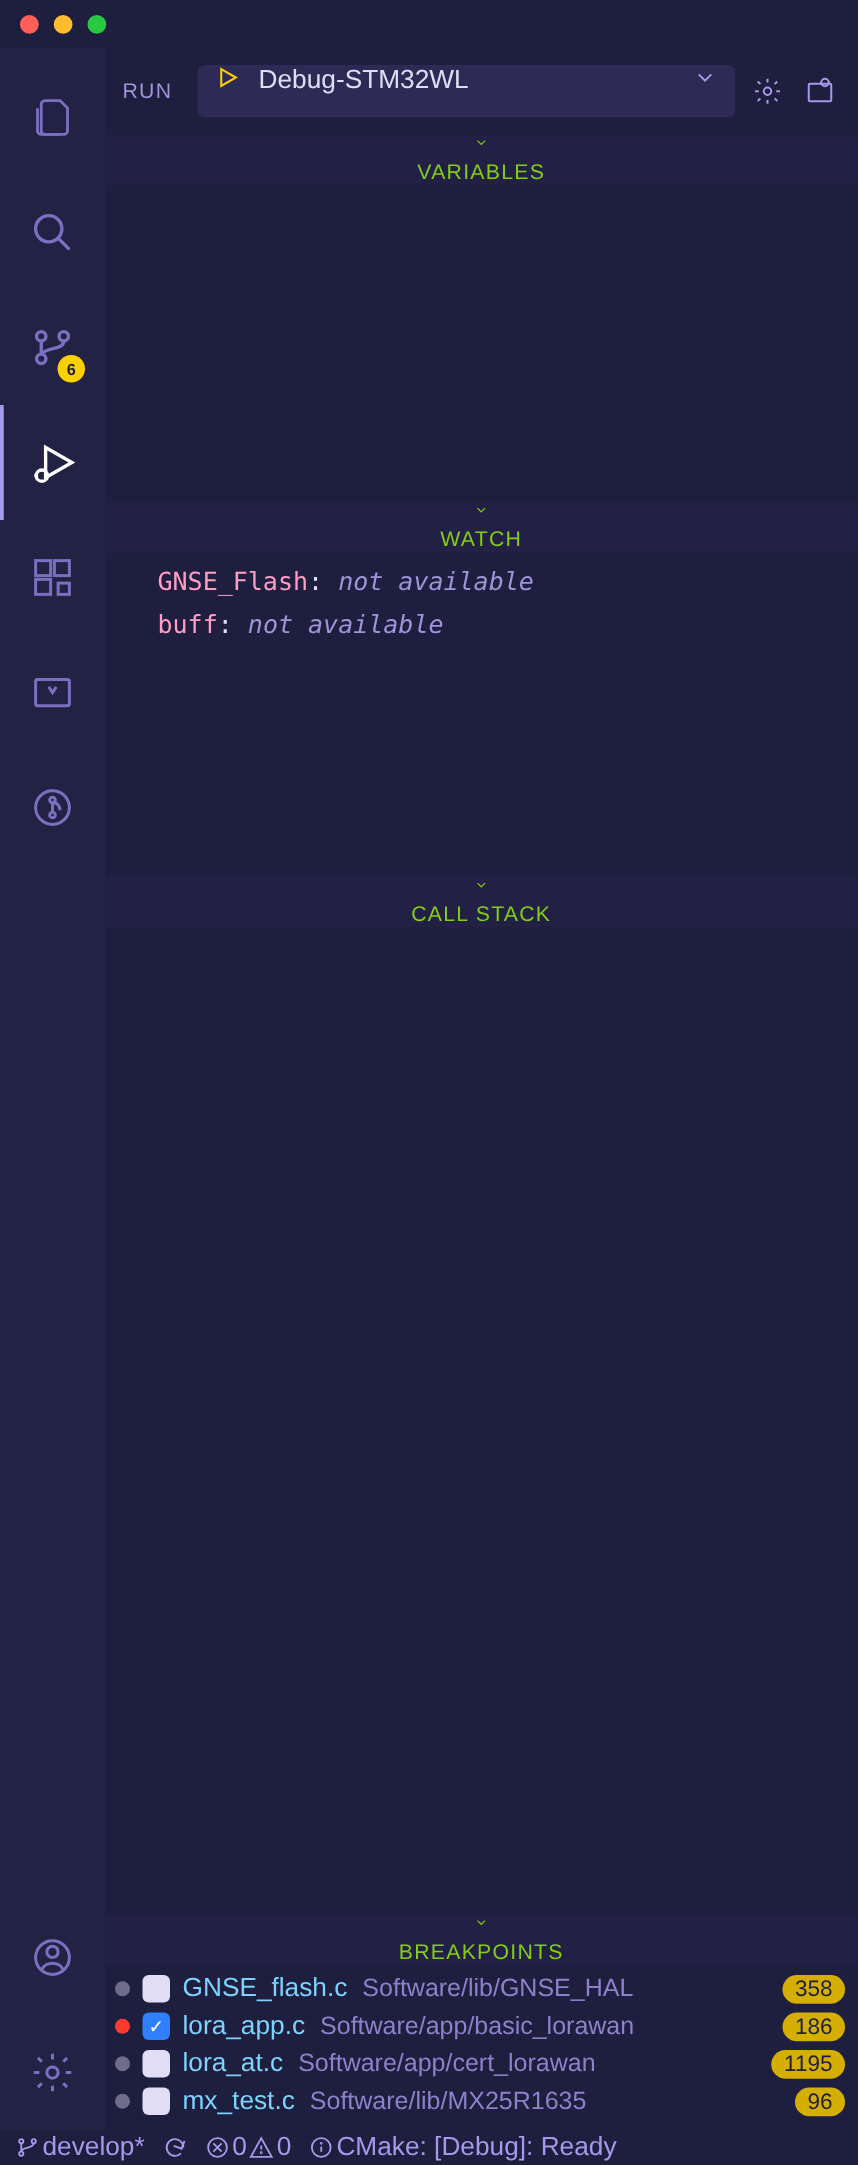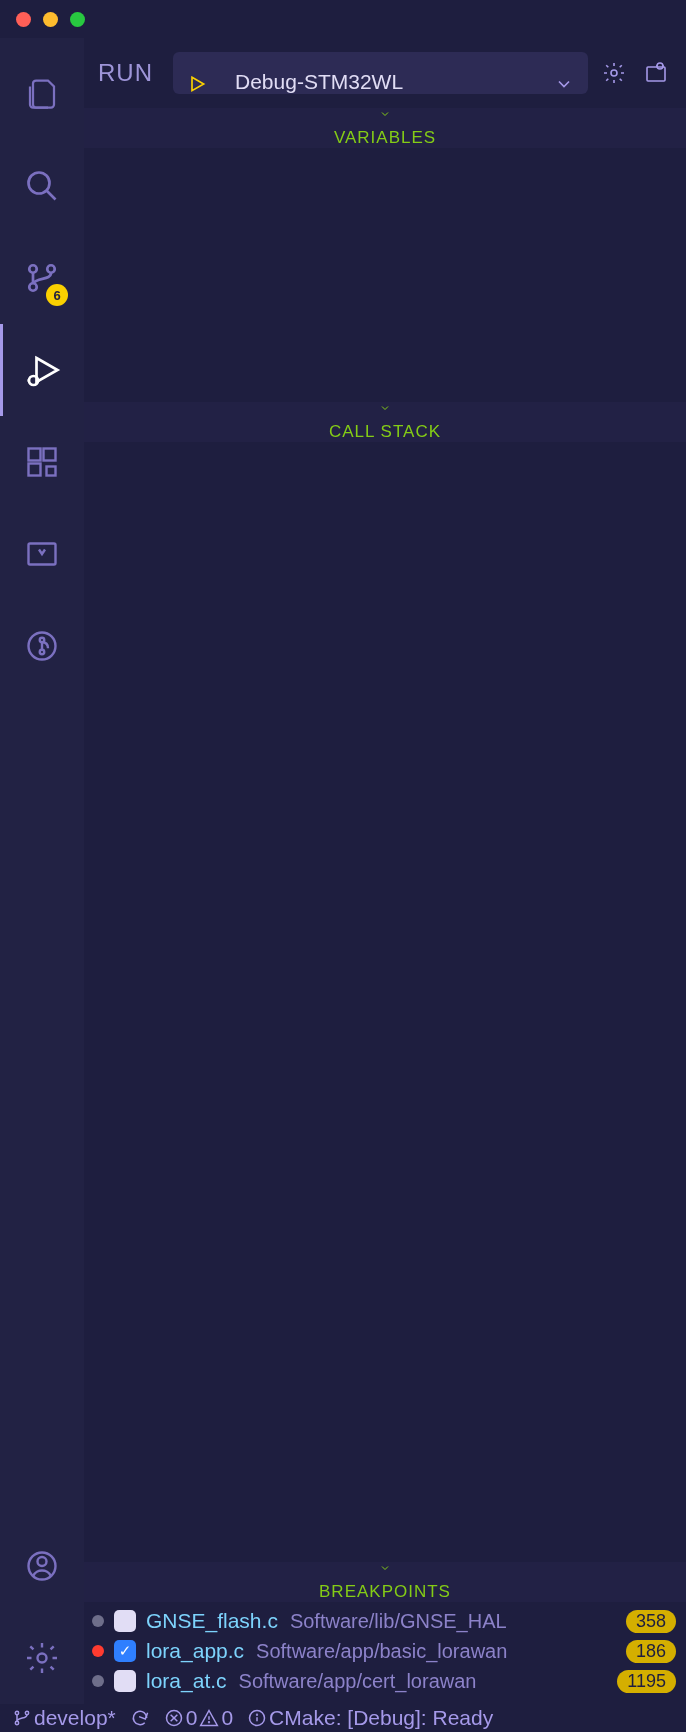--- a/index.html
+++ b/index.html
@@ -78,33 +78,33 @@
 }
 .sidebar-header {
   height: 70px;
   display: flex;
   align-items: center;
   padding: 0 14px;
   gap: 10px;
 }
 .run-label {
   color: #9e95d8;
-  font-size: 24px;
+  font-size: 17px;
   letter-spacing: 1px;
   margin-right: 10px;
 }
 .config-select {
   flex: 1;
   background: #2d2b55;
   border-radius: 6px;
   height: 42px;
   display: flex;
-  align-items: flex-end;
+  align-items: flex-start;
   padding: 0 14px;
-  gap: 28px;
+  gap: 15px;
 }
 .play-icon { color: #fad000; }
 .config-name { color: #e1ddf5; font-size: 21px; flex: 1; }
 .chevron { color: #a599e9; }
 .header-icon { color: #a599e9; padding: 4px; }
 .header-icon svg { width: 24px; height: 24px; display:block; }
 
 .section {
   display: flex;
   flex-direction: column;
@@ -300,20 +300,32 @@
     <div class="section" id="sec-variables">
       <div class="section-header">
         <svg class="icon-sm" viewBox="0 0 24 24" fill="none" stroke="currentColor" stroke-width="2">
             <polyline points="6 9 12 15 18 9"></polyline>
           </svg>
         <span>VARIABLES</span>
       </div>
       <div class="section-body"></div>
     </div>
 
+    <div class="section" id="sec-watch">
+      <div class="section-header">
+        <svg class="icon-sm" viewBox="0 0 24 24" fill="none" stroke="currentColor" stroke-width="2">
+            <polyline points="6 9 12 15 18 9"></polyline>
+          </svg>
+        <span>WATCH</span>
+      </div>
+      <div class="section-body" id="watch-body">
+          <div class="watch-row"><span class="watch-name">GNSE_Flash</span><span class="watch-colon">: </span><span class="watch-val">not available</span></div>
+          <div class="watch-row"><span class="watch-name">buff</span><span class="watch-colon">: </span><span class="watch-val">not available</span></div>
+        </div>
+    </div>
 
     <div class="section" id="sec-callstack">
       <div class="section-header">
         <svg class="icon-sm" viewBox="0 0 24 24" fill="none" stroke="currentColor" stroke-width="2">
             <polyline points="6 9 12 15 18 9"></polyline>
           </svg>
         <span>CALL STACK</span>
       </div>
       <div class="section-body"></div>
     </div>
@@ -340,20 +352,27 @@
             <span class="bp-path">Software/app/basic_lorawan</span>
             <span class="bp-line">186</span>
           </div>
           <div class="bp-row">
             <span class="bp-dot grey"></span>
             <span class="bp-check off"></span>
             <span class="bp-file">lora_at.c</span>
             <span class="bp-path">Software/app/cert_lorawan</span>
             <span class="bp-line">1195</span>
           </div>
+          <div class="bp-row">
+            <span class="bp-dot grey"></span>
+            <span class="bp-check off"></span>
+            <span class="bp-file">mx_test.c</span>
+            <span class="bp-path">Software/lib/MX25R1635</span>
+            <span class="bp-line">96</span>
+          </div>
         </div>
     </div>
   </div>
 </div>
 
 <div class="statusbar">
   <div class="sb-item">
     <svg viewBox="0 0 24 24" fill="none" stroke="currentColor" stroke-width="1.8">
         <circle cx="6" cy="6" r="2"></circle>
         <circle cx="6" cy="18" r="2"></circle>

